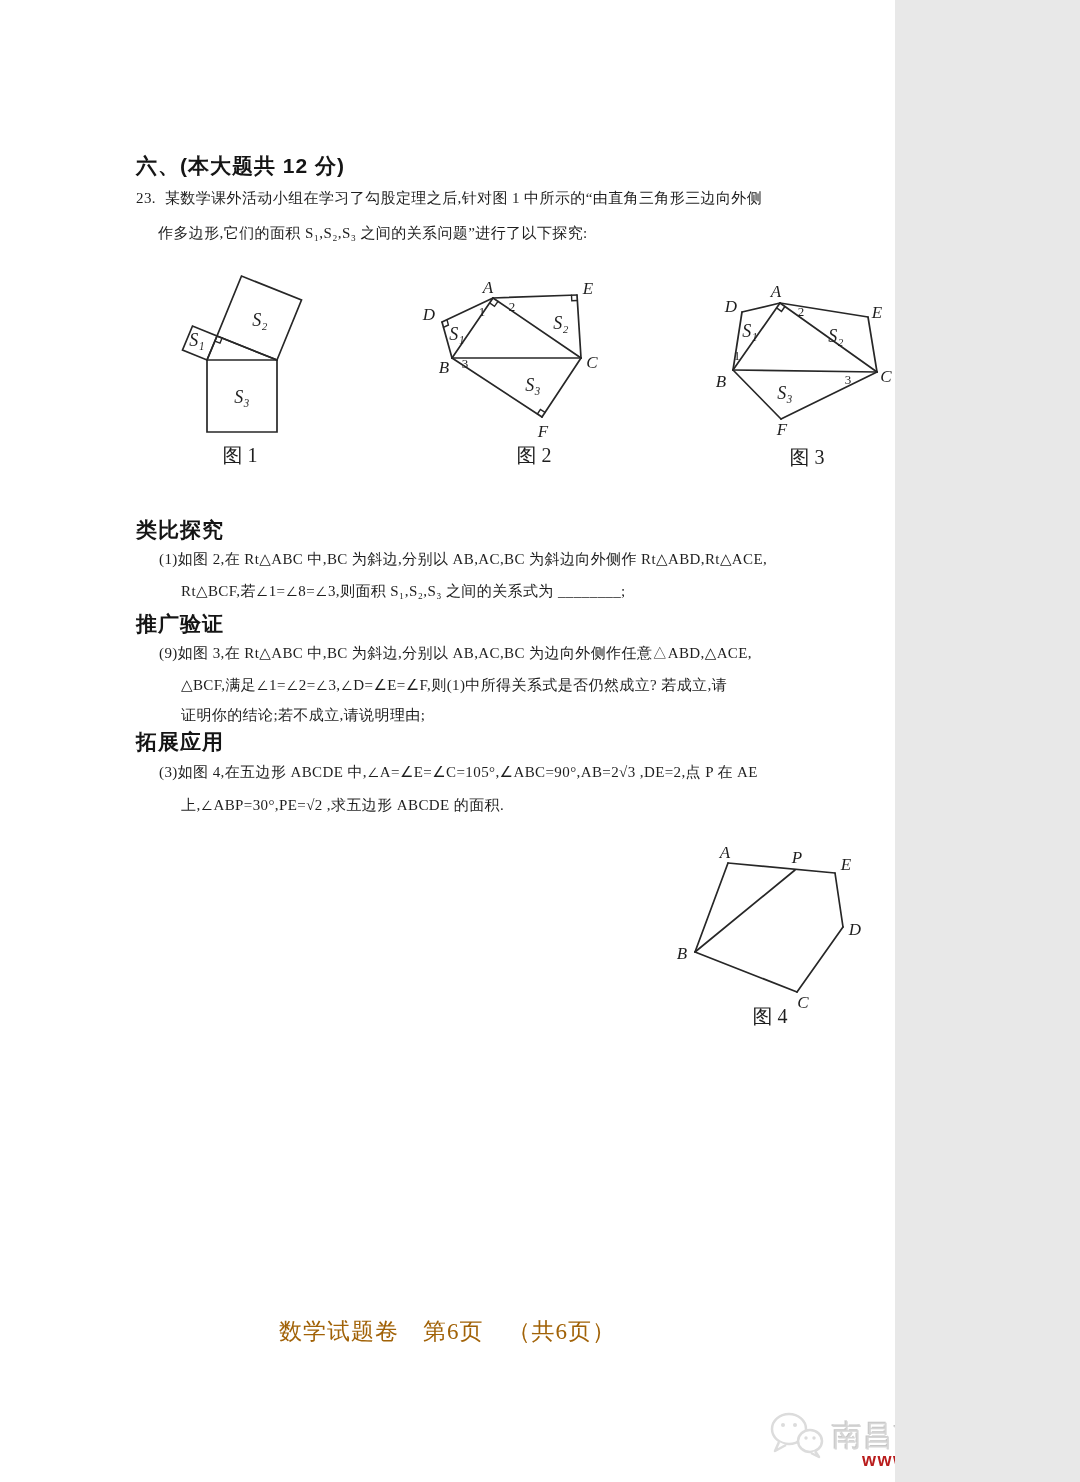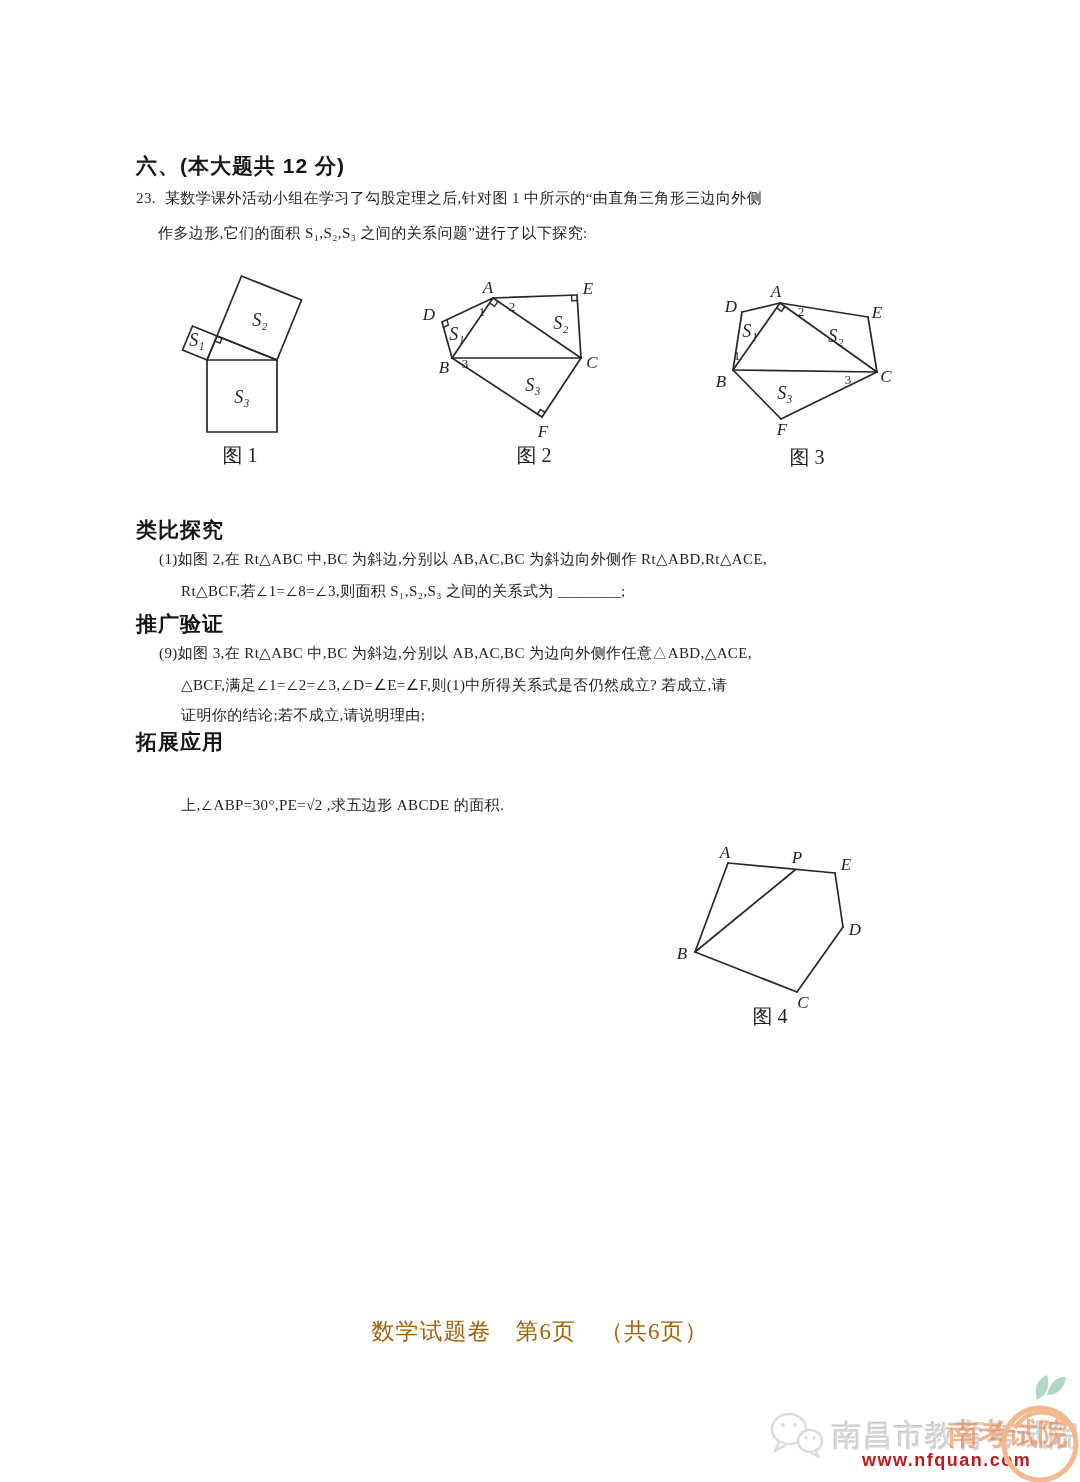--- a/index.html
+++ b/index.html
@@ -1,17 +1,17 @@
 <!DOCTYPE html>
 <html><head>
 <meta charset="utf-8">
 <style>
   html,body{margin:0;padding:0;}
   body{background:#e8e8e8;}
-  #page{position:relative;width:1080px;height:1482px;background:#ffffff;overflow:hidden;
+  #page{position:relative;width:895px;height:1482px;background:#ffffff;overflow:hidden;
         font-family:"Liberation Serif",serif;color:#1e1e1e;}
   .hdr{position:absolute;font-family:"Liberation Sans",sans-serif;font-weight:700;
        font-size:21px;color:#151515;white-space:nowrap;letter-spacing:1px;}
   .bl{position:absolute;font-size:15px;white-space:nowrap;letter-spacing:0.4px;}
   .bl .num{margin-right:9px;}
   .cap{position:absolute;width:80px;text-align:center;font-size:20px;color:#1e1e1e;}
   svg.fig{position:absolute;overflow:visible;}
   .fig line,.fig polygon,.fig polyline{stroke:#272727;stroke-width:1.7;fill:none;
        stroke-linejoin:miter;stroke-linecap:round;}
   .fig polyline.ra{stroke-width:1.4;}
@@ -113,20 +113,21 @@
   <div class="hdr" style="left:136px;top:516px;">类比探究</div>
   <div class="bl" style="left:159px;top:550px;">(1)如图 2,在 Rt△ABC 中,BC 为斜边,分别以 AB,AC,BC 为斜边向外侧作 Rt△ABD,Rt△ACE,</div>
   <div class="bl" style="left:181px;top:582px;">Rt△BCF,若∠1=∠8=∠3,则面积 S₁,S₂,S₃ 之间的关系式为 ________;</div>
 
   <div class="hdr" style="left:136px;top:610px;">推广验证</div>
   <div class="bl" style="left:159px;top:644px;">(9)如图 3,在 Rt△ABC 中,BC 为斜边,分别以 AB,AC,BC 为边向外侧作任意△ABD,△ACE,</div>
   <div class="bl" style="left:181px;top:676px;">△BCF,满足∠1=∠2=∠3,∠D=∠E=∠F,则(1)中所得关系式是否仍然成立? 若成立,请</div>
   <div class="bl" style="left:181px;top:706px;">证明你的结论;若不成立,请说明理由;</div>
 
   <div class="hdr" style="left:136px;top:728px;">拓展应用</div>
+  <div class="bl" style="left:159px;top:763px;">(3)如图 4,在五边形 ABCDE 中,∠A=∠E=∠C=105°,∠ABC=90°,AB=2√3 ,DE=2,点 P 在 AE</div>
   <div class="bl" style="left:181px;top:796px;">上,∠ABP=30°,PE=√2 ,求五边形 ABCDE 的面积.</div>
 
   <svg class="fig" style="left:640px;top:840px;" width="280" height="170" viewBox="0 0 280 170">
     <line x1="88" y1="23" x2="195" y2="33"></line>
     <line x1="195" y1="33" x2="203" y2="87"></line>
     <line x1="203" y1="87" x2="157" y2="152"></line>
     <line x1="157" y1="152" x2="55" y2="112"></line>
     <line x1="55" y1="112" x2="88" y2="23"></line>
     <line x1="55" y1="112" x2="155" y2="30"></line>
     <text x="85" y="18">A</text>

